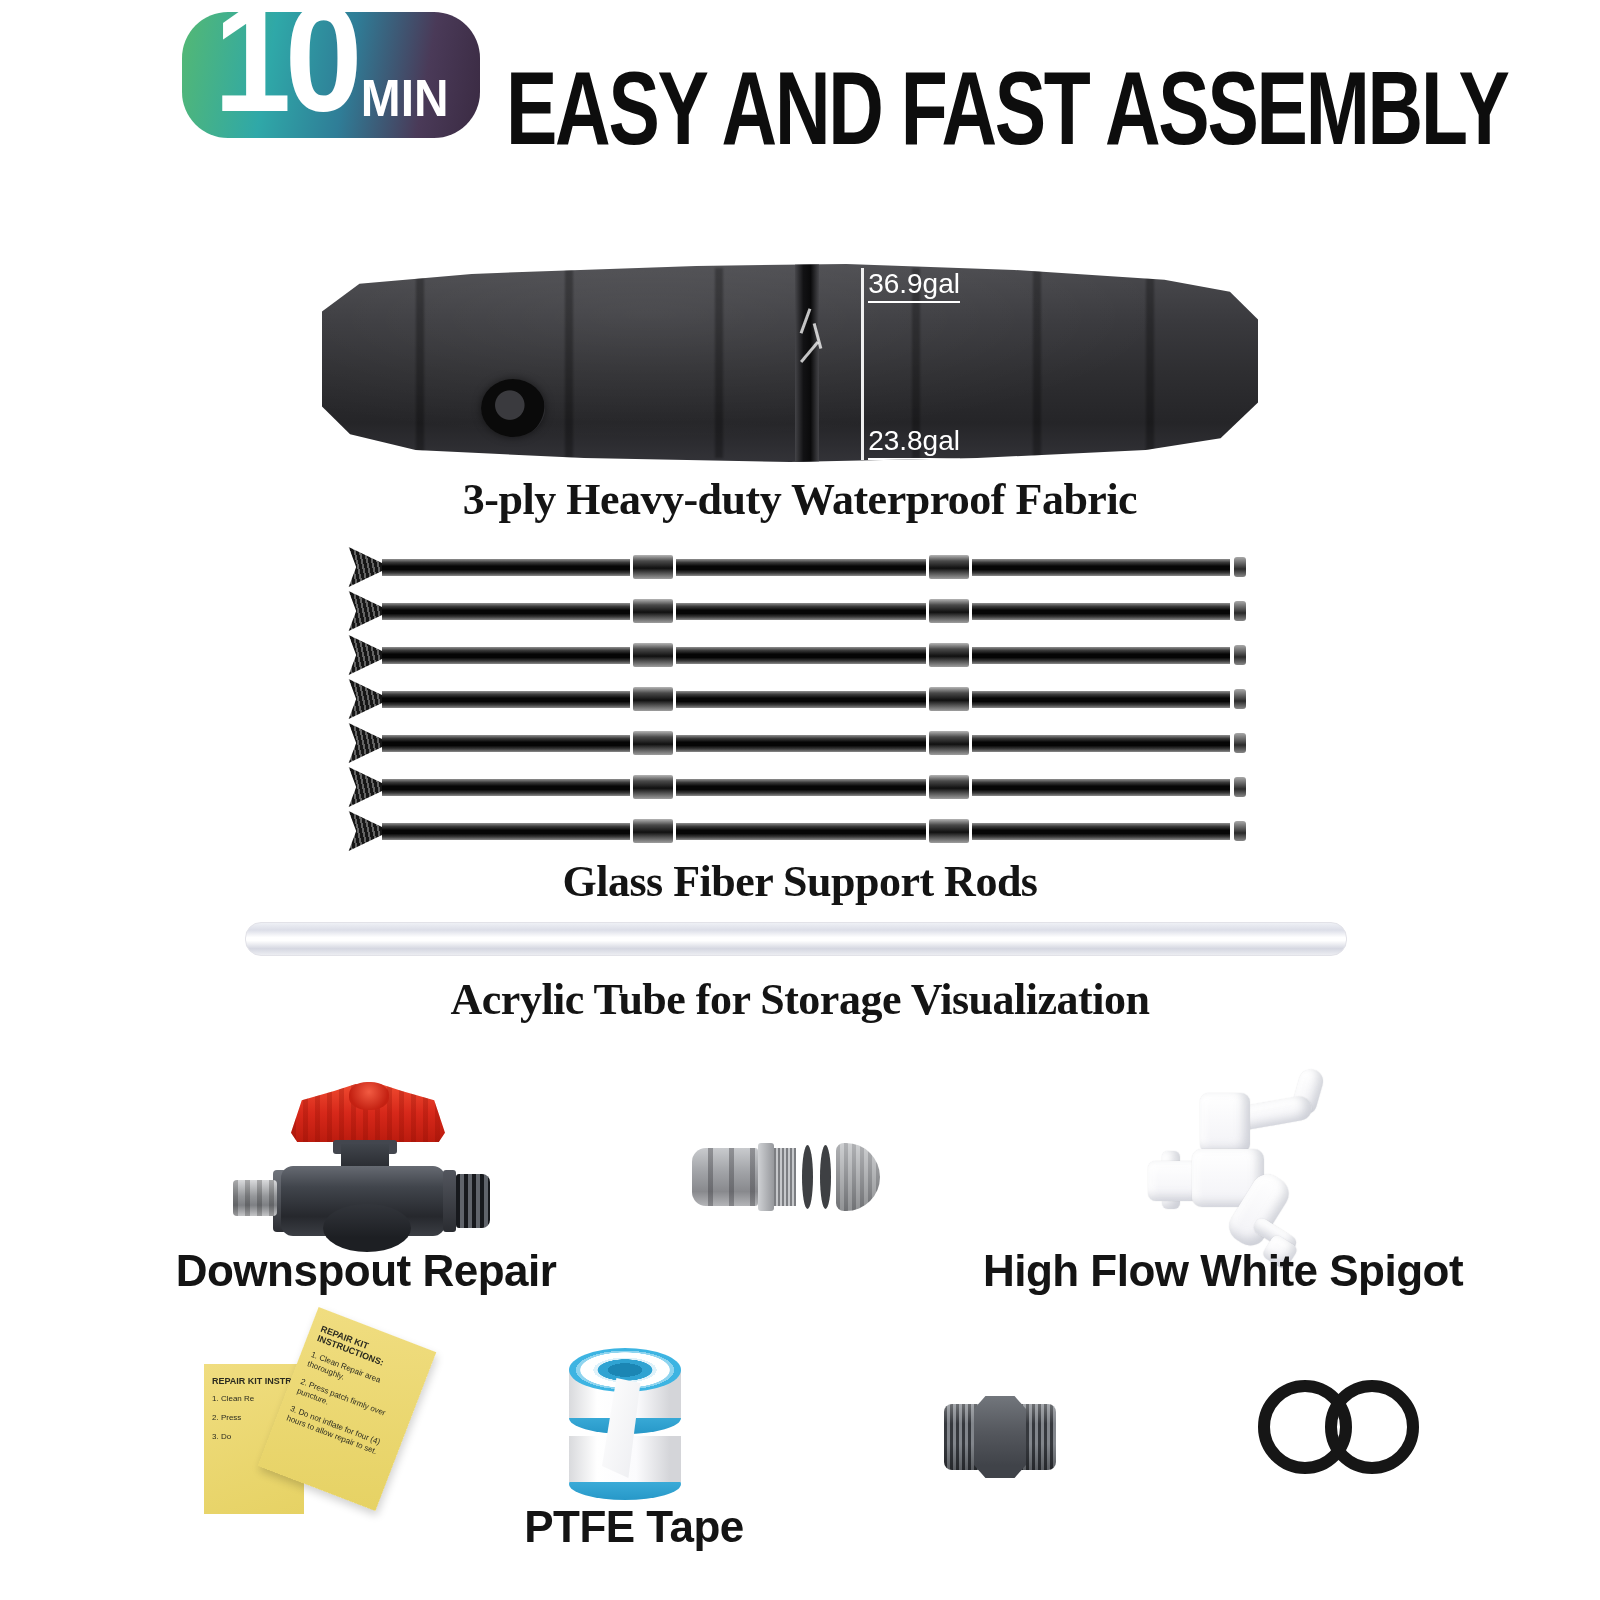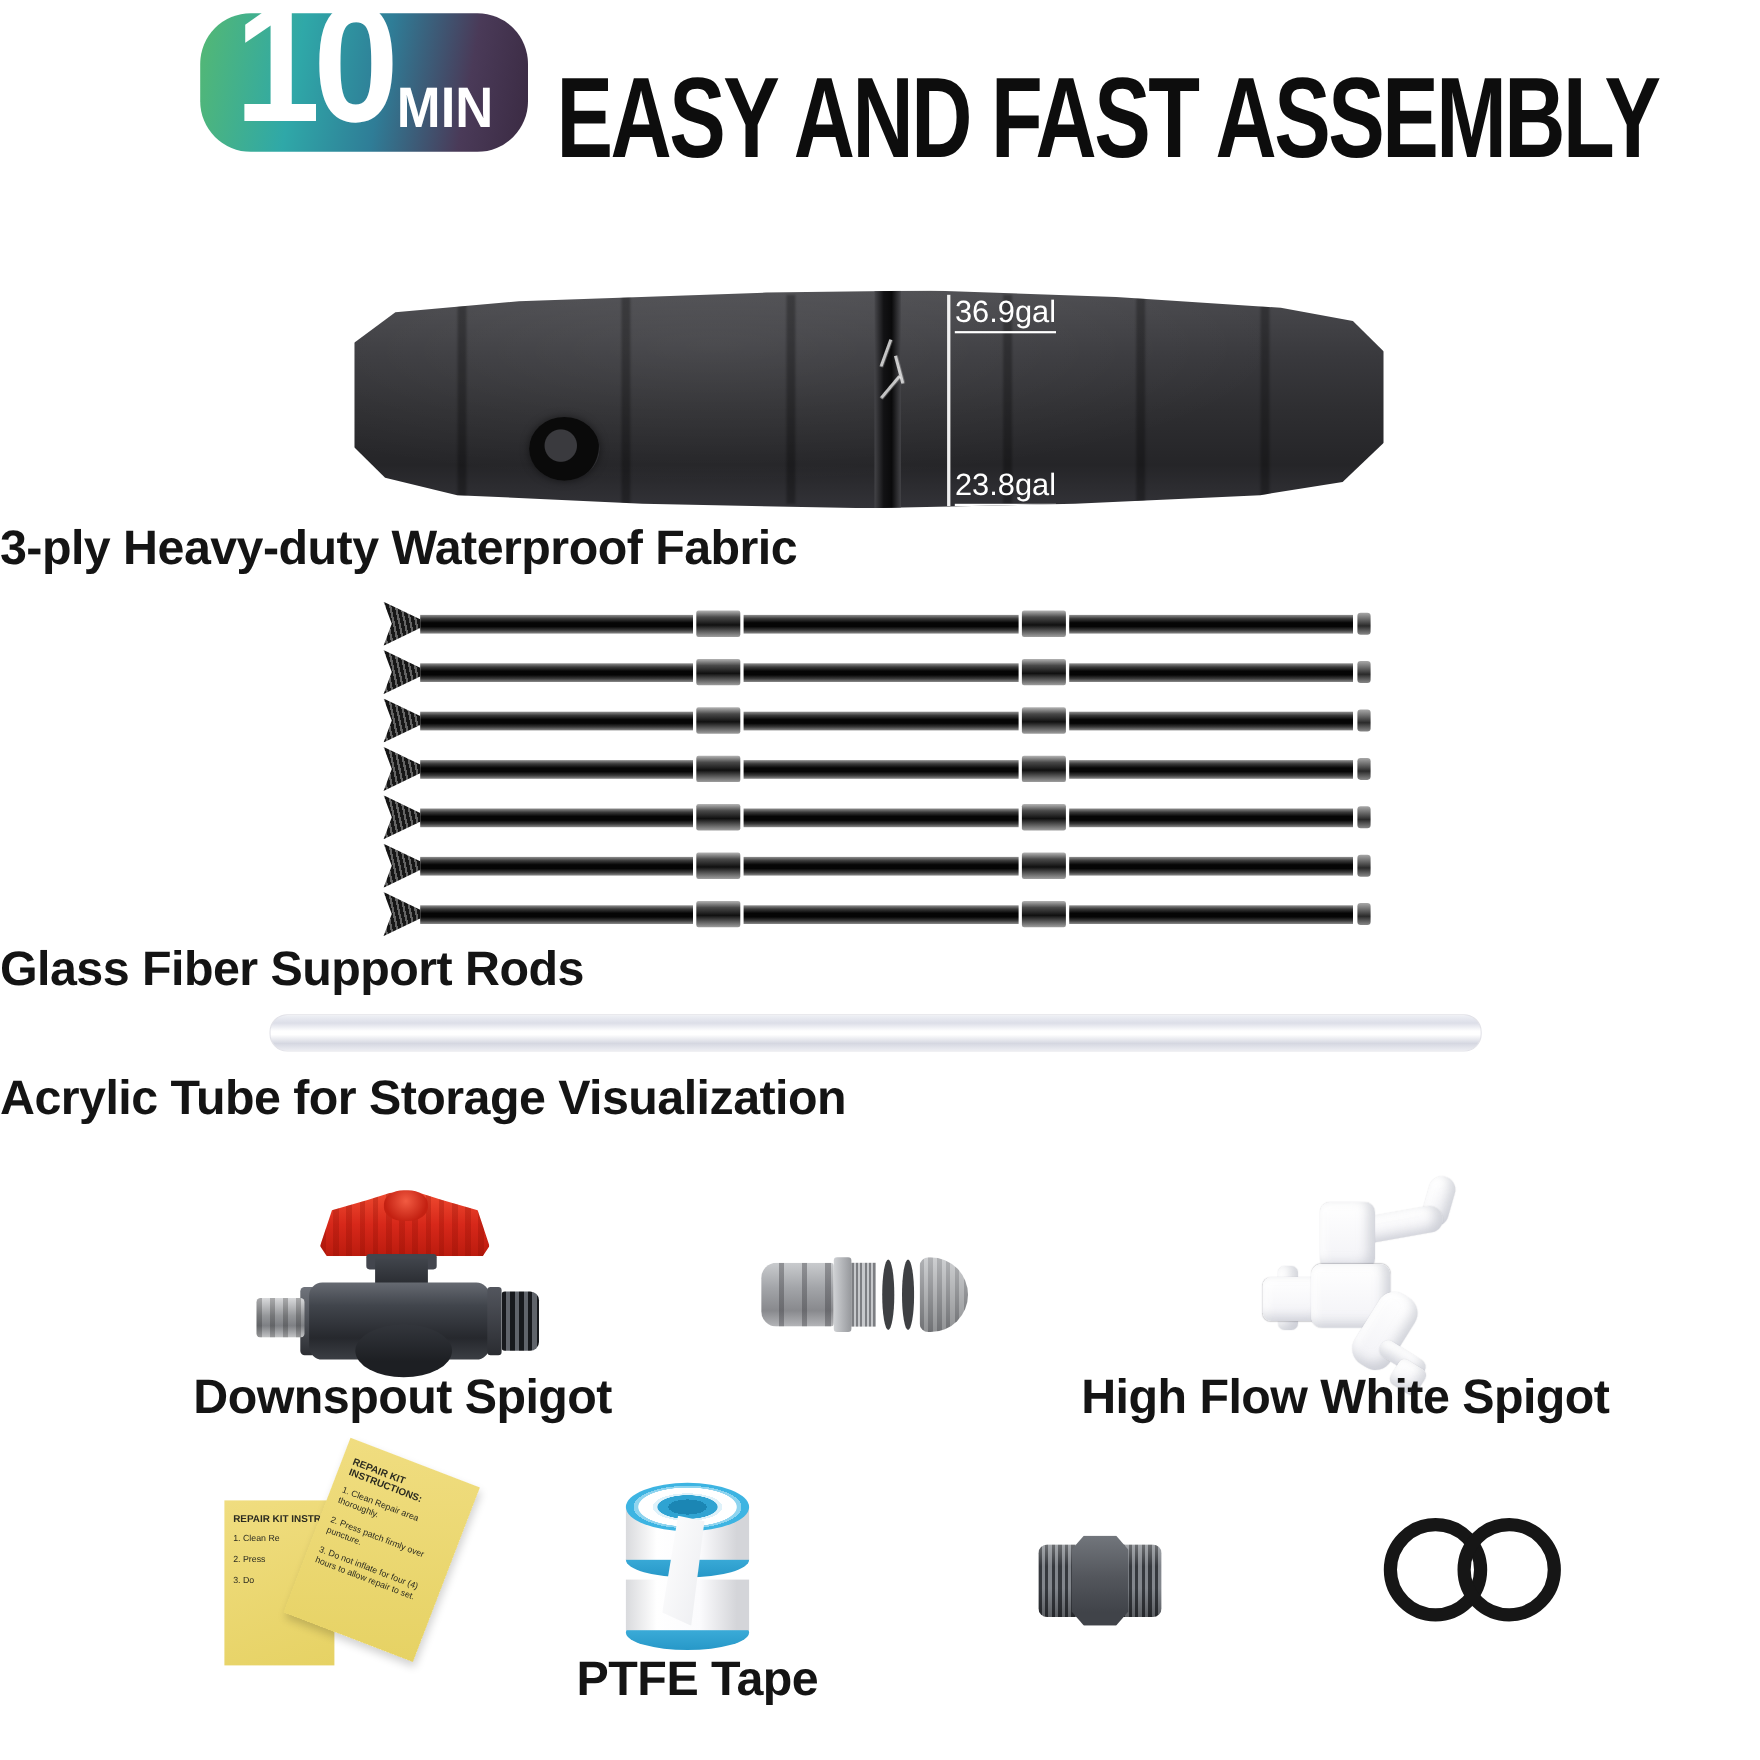--- a/index.html
+++ b/index.html
@@ -10,22 +10,22 @@
   .badge{position:absolute;left:182px;top:12px;width:298px;height:126px;border-radius:46px;
          background:linear-gradient(100deg,#54b873 0%,#2fa8a8 30%,#2f7d97 55%,#4a3a58 80%,#3a2a42 100%);}
   .badge-inner{position:absolute;left:0;right:0;bottom:14px;display:flex;justify-content:center;
                align-items:flex-end;transform:scaleX(0.92);}
   .badge-num{font-size:152px;font-weight:bold;color:#fff;line-height:0.86;letter-spacing:-7px;}
   .badge-unit{font-size:52px;font-weight:bold;color:#fff;line-height:1.0;margin-left:5px;}
   .title{position:absolute;left:506px;top:56px;margin:0;font-size:104px;font-weight:bold;color:#0d0d0d;
          white-space:nowrap;letter-spacing:-3px;line-height:1;transform:scaleX(0.74);transform-origin:left center;}
 
   
-  .cap{position:absolute;left:0;width:1600px;font-size:44px;font-weight:bold;
-       color:#141414;letter-spacing:-0.5px;}
+  .cap{position:absolute;left:0;width:1600px;text-align:center;font-size:44px;font-weight:bold;
+       color:#141414;letter-spacing:-0.5px;font-family:Liberation Serif, serif;}
   .cap-fabric{top:474px}.cap-rods{top:856px}.cap-tube{top:974px}
   .cap-sm{position:absolute;transform:translateX(-50%);font-size:44px;font-weight:bold;color:#141414;
           white-space:nowrap;letter-spacing:-0.5px;}
   .cap-downspout{left:366px;top:1246px}.cap-overflow{left:795px;top:1246px}.cap-white{left:1223px;top:1246px}
   .cap-repair{left:280px;top:1502px}.cap-ptfe{left:634px;top:1502px}
   .cap-adapter{left:1008px;top:1502px}.cap-sealing{left:1352px;top:1502px}
 
   
   .fabric{position:absolute;left:322px;top:264px;width:936px;height:198px;
           clip-path:polygon(0% 24%,4% 10%,16% 5%,40% 1%,56% 0%,74% 3%,90% 8%,97% 14%,100% 28%,
@@ -287,21 +287,21 @@
     <div class="ws-part ws-lever"></div>
     <div class="ws-part ws-head"></div>
     <div class="ws-part ws-flange"></div>
     <div class="ws-part ws-inlet"></div>
     <div class="ws-part ws-body"></div>
     <div class="ws-part ws-spout"></div>
     <div class="ws-part ws-collar"></div>
     <div class="ws-part ws-outlet"></div>
   </div>
 
-  <div class="cap-sm cap-downspout">Downspout Spigot</div>
+  <div class="cap-sm cap-downspout">Downspout Repair</div>
   <div class="cap-sm cap-white">High Flow White Spigot</div>
 
   <div class="repair">
     <div class="sheet sheet-back">
       <h5>REPAIR KIT INSTR</h5>
       <p>1.  Clean Re</p>
       <p>2.  Press</p>
       <p>3.  Do</p>
     </div>
     <div class="sheet sheet-front">

